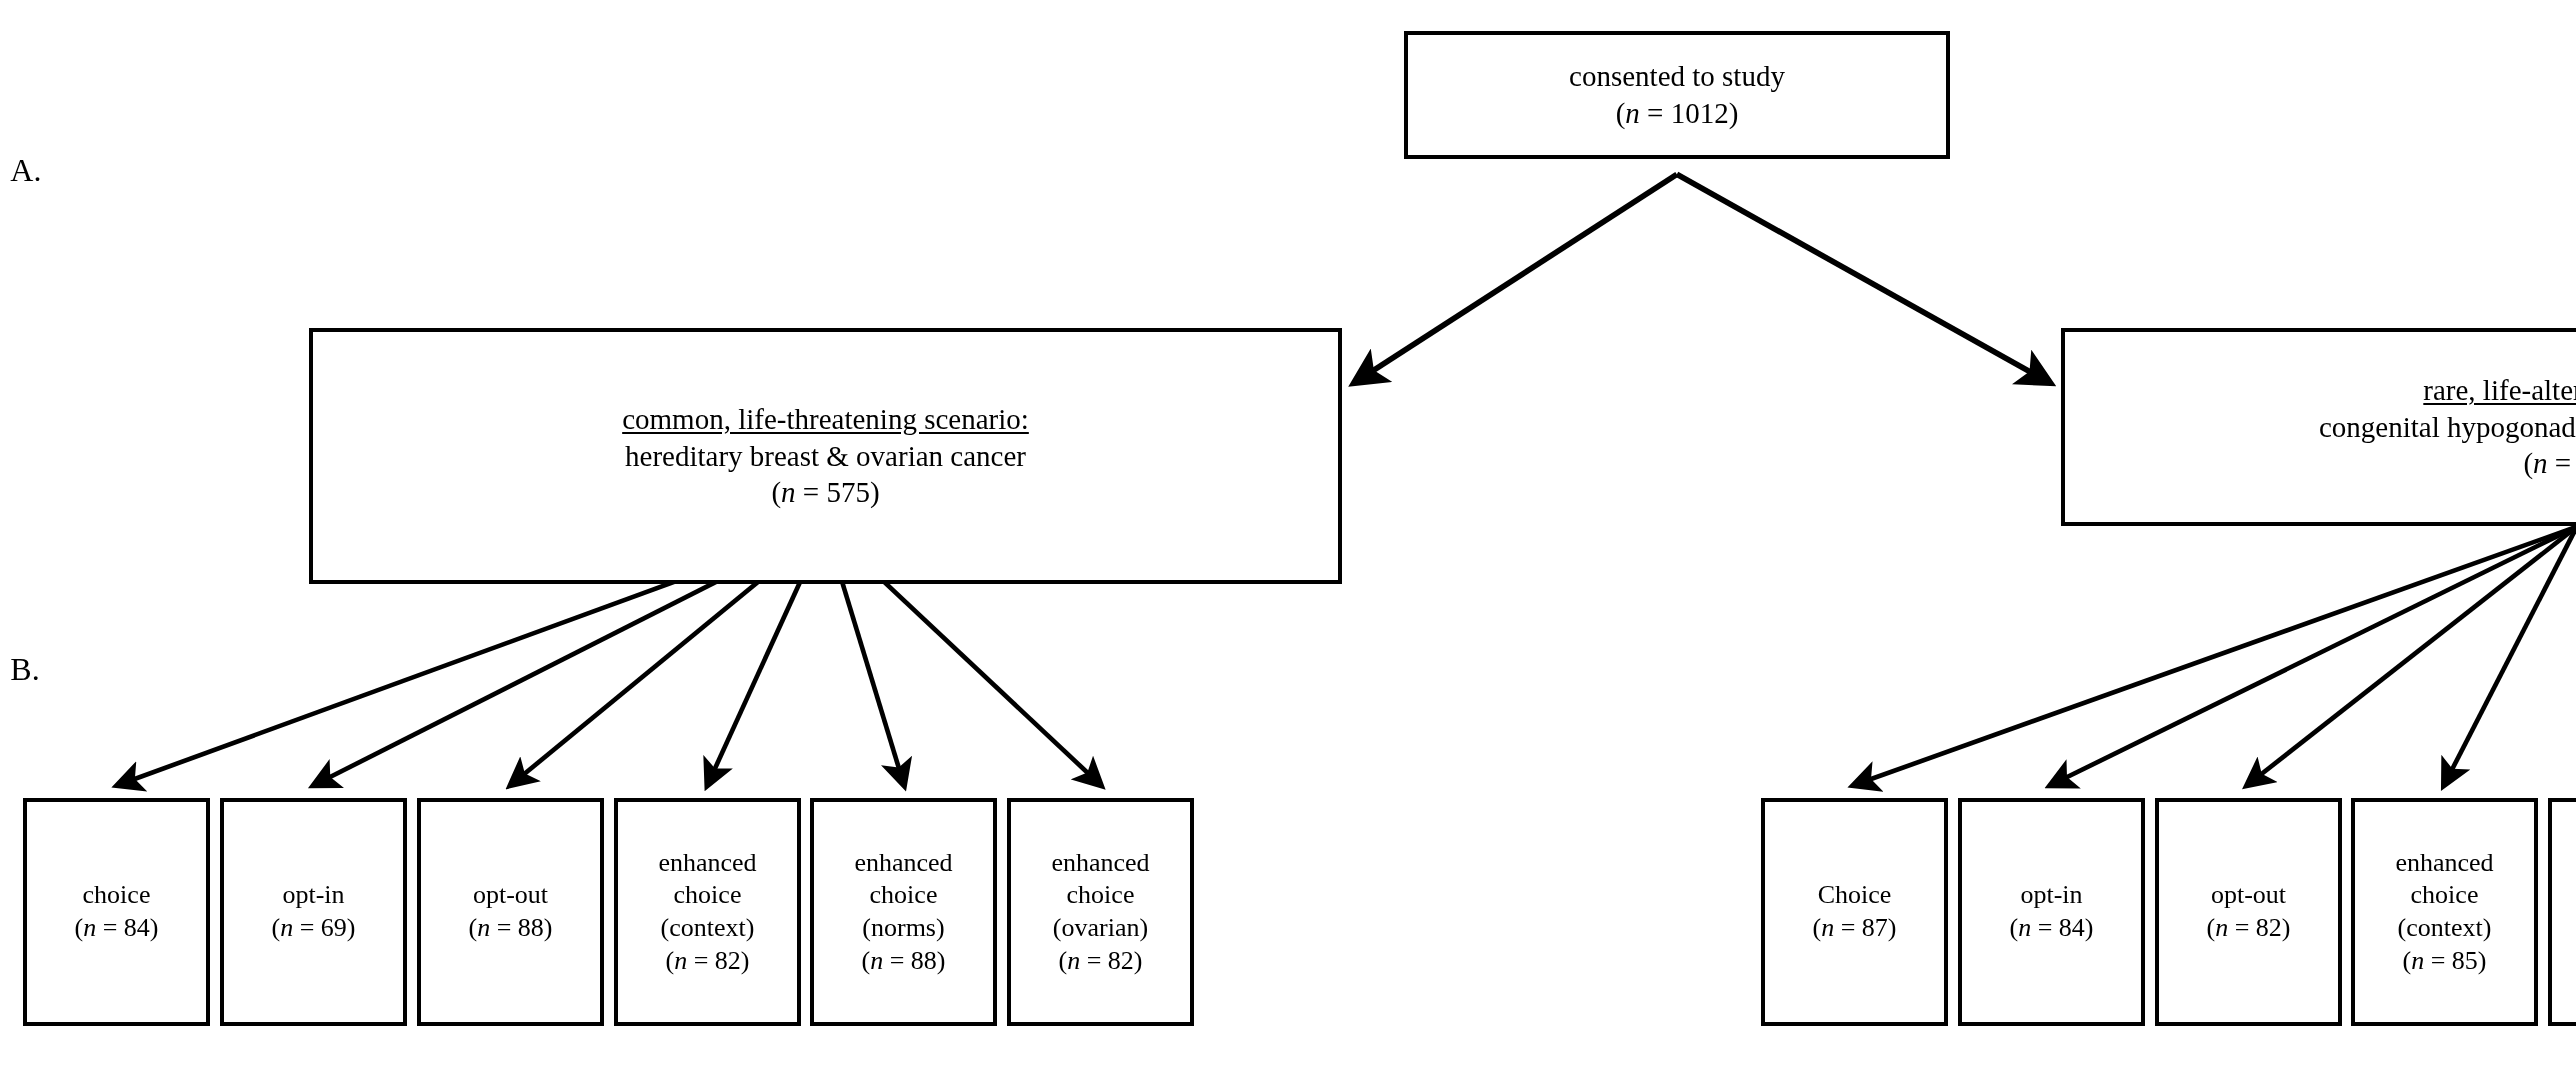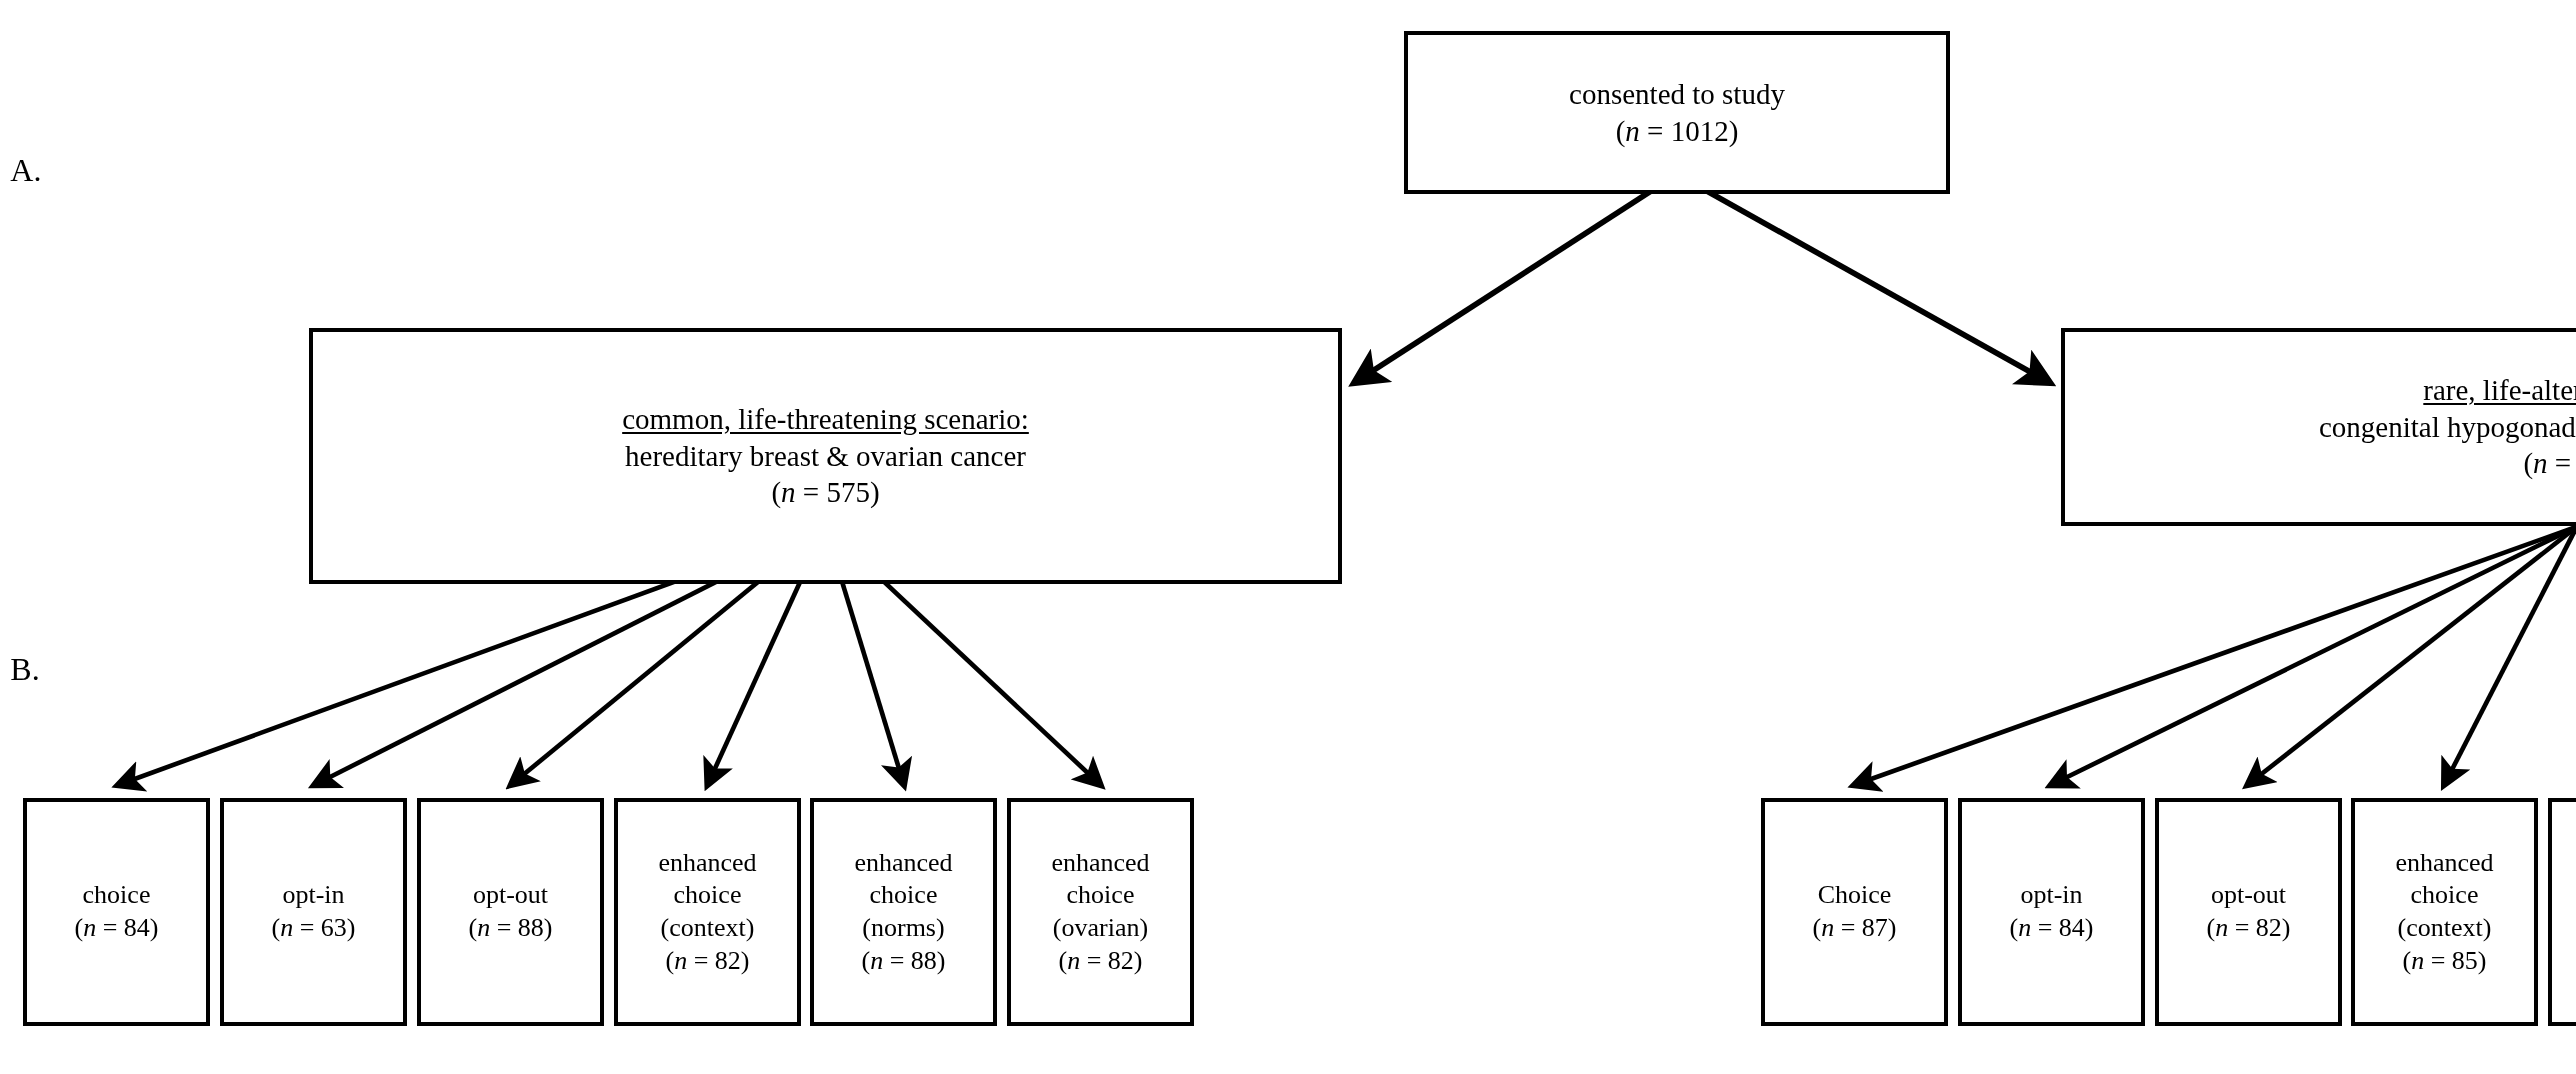--- a/index.html
+++ b/index.html
@@ -121,21 +121,21 @@
       <line x1="5002" y1="1022" x2="5126" y2="1524" stroke="#000000" stroke-width="9" marker-end="url(#ah)"></line>
     </g>
     <g>
       <line x1="5002" y1="1022" x2="5508" y2="1524" stroke="#000000" stroke-width="9" marker-end="url(#ah)"></line>
     </g>
   </svg>
 
   <div class="panel-label" style="left:10.3px; top:154px;">A.</div>
   <div class="panel-label" style="left:10.3px; top:653px;">B.</div>
 
-  <div class="node top-node" style="left:1404px; top:31px; width:546px; height:163px;">
+  <div class="node top-node" style="left:1404px; top:31px; width:546px; height:128px;">
     <span class="ln">consented to study</span>
     <span class="ln"><span>(</span><span class="ital">n</span><span> = 1012)</span></span>
   </div>
 
   <div class="node mid-node" style="left:309px; top:328px; width:1033px; height:256px;">
     <span class="ln underline">common, life-threatening scenario:</span>
     <span class="ln">hereditary breast &amp; ovarian cancer</span>
     <span class="ln"><span>(</span><span class="ital">n</span><span> = 575)</span></span>
   </div>
 
@@ -147,21 +147,21 @@
 
   <div class="node leaf-node" style="left:23px; top:798px; width:187px; height:228px;">
     <span class="ln">choice</span>
 
     <span class="ln"><span>(</span><span class="ital">n</span><span> = 84)</span></span>
   </div>
 
   <div class="node leaf-node" style="left:220px; top:798px; width:187px; height:228px;">
     <span class="ln">opt-in</span>
 
-    <span class="ln"><span>(</span><span class="ital">n</span><span> = 63)</span></span>
+    <span class="ln"><span>(</span><span class="ital">n</span><span> = 69)</span></span>
   </div>
 
   <div class="node leaf-node" style="left:417px; top:798px; width:187px; height:228px;">
     <span class="ln">opt-out</span>
 
     <span class="ln"><span>(</span><span class="ital">n</span><span> = 88)</span></span>
   </div>
 
   <div class="node leaf-node" style="left:614px; top:798px; width:187px; height:228px;">
     <span class="ln">enhanced</span>

